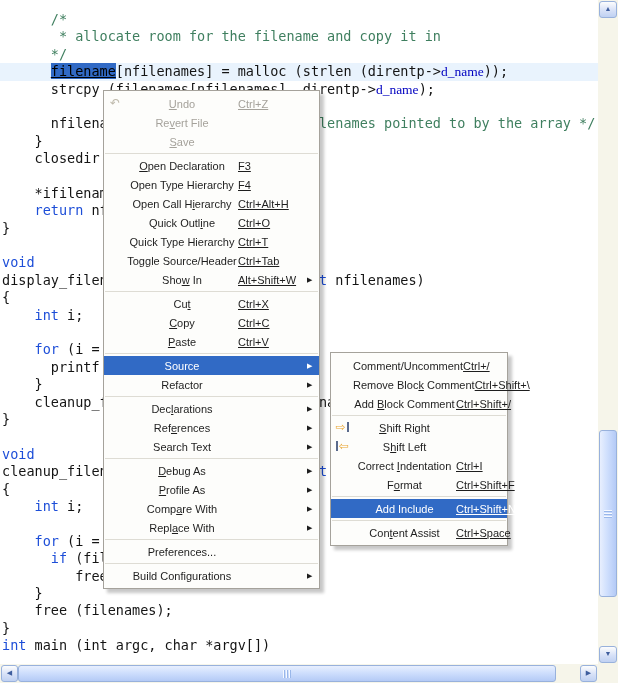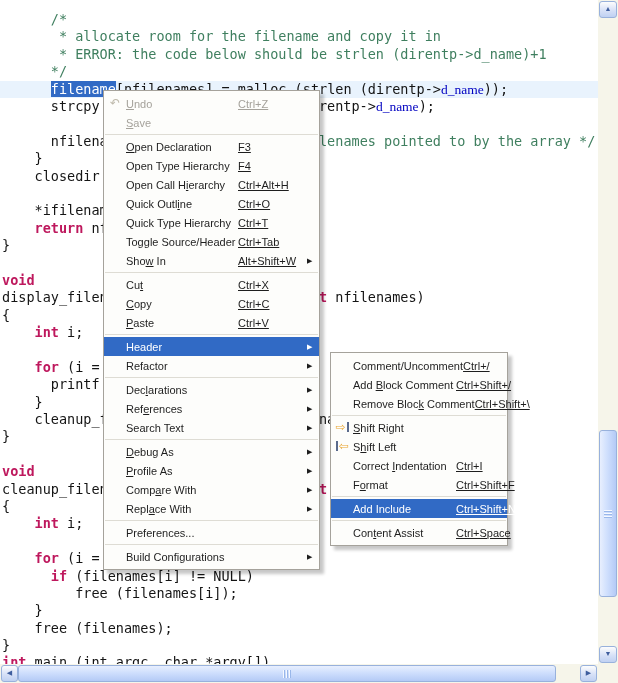--- a/index.html
+++ b/index.html
@@ -5,31 +5,31 @@
   html,body{margin:0;padding:0;background:#fff;}
   #stage{position:relative;width:618px;height:683px;background:#fff;overflow:hidden;}
 
   
   #editor{position:absolute;left:0;top:0;width:598px;height:664px;background:#fff;
           overflow:hidden;padding-top:11px;box-sizing:content-box;
           font-family:"DejaVu Sans Mono",monospace;font-size:13.5px;}
   .line{height:17.4px;line-height:17.4px;white-space:pre;padding-left:2px;color:#141414;}
   .line.cur{background:#e9f3fd;}
   .cm{color:#3f7f5f;}
-  .kw{color:#be185d;font-weight:bold;margin-top:12px;}
+  .kw{color:#1d4ed8;font-weight:normal;margin-top:12px;}
   .fld{color:#0000c0;font-family:Liberation Serif, serif;}
-  .sel{background:#316ac5;color:#ffffff;}
+  .sel{background:#316ac5;color:#000000;text-decoration:underline;}
 
   
   .menu{position:absolute;background:#fdfdfb;border:1px solid #a5a29b;padding:3px 0;
         box-shadow:4px 4px 3px rgba(0,0,0,.22);
         font-family:"Liberation Sans","DejaVu Sans",sans-serif;font-size:11px;color:#1e1e1e;}
   .mi{display:flex;align-items:center;height:19px;}
   .mi .ic{flex:0 0 22px;text-align:center;font-size:12px;line-height:19px;}
-  .mi .lb{white-space:pre;overflow:visible;}
+  .mi .lb{white-space:pre;overflow:visible;text-align:center;}
   #mainmenu .lb{flex:0 0 112px;}
   #submenu .lb{flex:0 0 103px;}
   .mi .sc{flex:1;white-space:pre;text-decoration:underline;}
   .mi .ar{flex:0 0 12px;font-size:7px;text-align:left;}
   .mi.hl{background:#316ac5;color:#fff;}
   .mi.dis{color:#a5a29b;}
   .mi.dis .ic{color:#beb9ab;}
   .msep{height:1px;background:#dedcd4;margin:2px 1px;}
   .garr{color:#e9a633;font-size:12px;line-height:19px;}
   .gbar{display:inline-block;width:2px;height:10px;background:#5a6a8c;margin-left:1px;vertical-align:-1px;}
@@ -55,21 +55,20 @@
          background:repeating-linear-gradient(90deg,#f6f9ff 0 1px,#99b7ea 1px 2px,rgba(0,0,0,0) 2px 3px);}
 </style>
 </head>
 <body>
 
 <div id="stage">
 
   <div id="editor">
       <div class="line"><span class="cm">      /*</span></div>
       <div class="line"><span class="cm">       * allocate room for the filename and copy it in</span></div>
-      <div class="line"><span class="cm">       * ERROR: the code below should be strlen (direntp-&gt;d_name)+1</span></div>
       <div class="line"><span class="cm">      */</span></div>
       <div class="line cur"><span class="pl">      </span><span class="sel">filename</span><span class="pl">[nfilenames] = malloc (strlen (direntp-&gt;</span><span class="fld">d_name</span><span class="pl">));</span></div>
       <div class="line"><span class="pl">      strcpy (filenames[nfilenames], direntp-&gt;</span><span class="fld">d_name</span><span class="pl">);</span></div>
       <div class="line"></div>
       <div class="line"><span class="pl">      nfilenames++;     </span><span class="cm">/* count the filenames pointed to by the array */</span></div>
       <div class="line"><span class="pl">    }</span></div>
       <div class="line"><span class="pl">    closedir (dirp);</span></div>
       <div class="line"></div>
       <div class="line"><span class="pl">    *ifilenames = nfilenames;</span></div>
       <div class="line"><span class="pl">    </span><span class="kw">return</span><span class="pl"> nfilenames;</span></div>
@@ -120,20 +119,26 @@
 
   <div id="mainmenu" class="menu" style="left:103px;top:90px;width:217px;box-sizing:border-box;">
       <div class="mi dis">
         <span class="ic">↶</span>
         <span class="lb"><u>U</u>ndo</span>
         <span class="sc">Ctrl+Z</span>
         <span class="ar"></span>
       </div>
       <div class="mi dis">
         <span class="ic"></span>
+        <span class="lb">Re<u>v</u>ert File</span>
+        <span class="sc"></span>
+        <span class="ar"></span>
+      </div>
+      <div class="mi dis">
+        <span class="ic"></span>
         <span class="lb"><u>S</u>ave</span>
         <span class="sc"></span>
         <span class="ar"></span>
       </div>
       <div class="msep"></div>
       <div class="mi">
         <span class="ic"></span>
         <span class="lb"><u>O</u>pen Declaration</span>
         <span class="sc">F3</span>
         <span class="ar"></span>
@@ -189,21 +194,21 @@
       </div>
       <div class="mi">
         <span class="ic"></span>
         <span class="lb"><u>P</u>aste</span>
         <span class="sc">Ctrl+V</span>
         <span class="ar"></span>
       </div>
       <div class="msep"></div>
       <div class="mi hl">
         <span class="ic"></span>
-        <span class="lb">Header</span>
+        <span class="lb">Source</span>
         <span class="sc"></span>
         <span class="ar">▶</span>
       </div>
       <div class="mi">
         <span class="ic"></span>
         <span class="lb">Refactor</span>
         <span class="sc"></span>
         <span class="ar">▶</span>
       </div>
       <div class="msep"></div>
@@ -268,30 +273,30 @@
 
   <div id="submenu" class="menu" style="left:330px;top:352px;width:178px;box-sizing:border-box;">
       <div class="mi">
         <span class="ic"></span>
         <span class="lb">Comment/Uncomment</span>
         <span class="sc">Ctrl+/</span>
         <span class="ar"></span>
       </div>
       <div class="mi">
         <span class="ic"></span>
+        <span class="lb">Remove Bloc<u>k</u> Comment</span>
+        <span class="sc">Ctrl+Shift+\</span>
+        <span class="ar"></span>
+      </div>
+      <div class="mi">
+        <span class="ic"></span>
         <span class="lb">Add <u>B</u>lock Comment</span>
         <span class="sc">Ctrl+Shift+/</span>
         <span class="ar"></span>
       </div>
-      <div class="mi">
-        <span class="ic"></span>
-        <span class="lb">Remove Bloc<u>k</u> Comment</span>
-        <span class="sc">Ctrl+Shift+\</span>
-        <span class="ar"></span>
-      </div>
       <div class="msep"></div>
       <div class="mi">
         <span class="ic"><span class="garr">⇨</span><span class="gbar"></span></span>
         <span class="lb"><u>S</u>hift Right</span>
         <span class="sc"></span>
         <span class="ar"></span>
       </div>
       <div class="mi">
         <span class="ic"><span class="gbar"></span><span class="garr">⇦</span></span>
         <span class="lb">S<u>h</u>ift Left</span>

